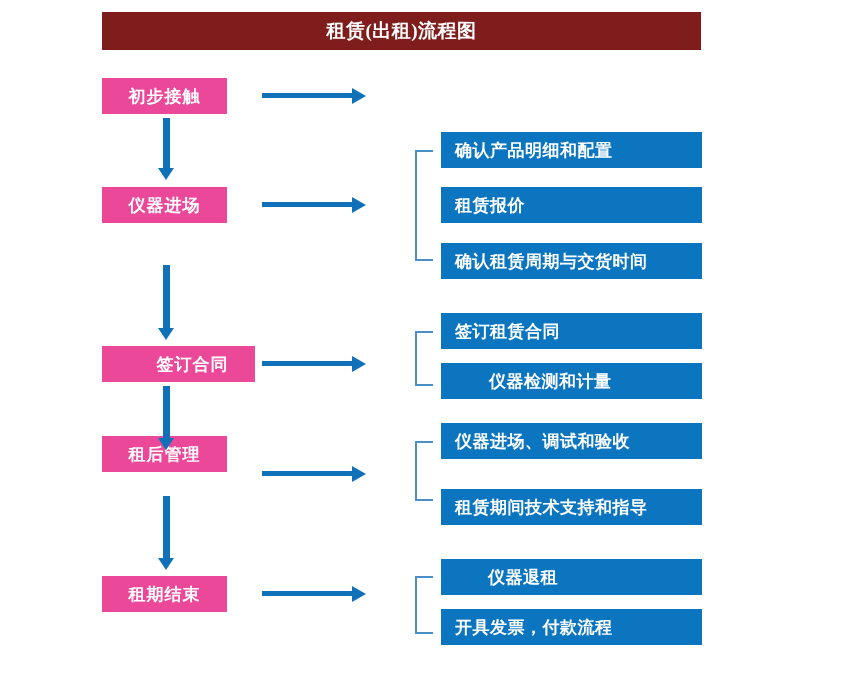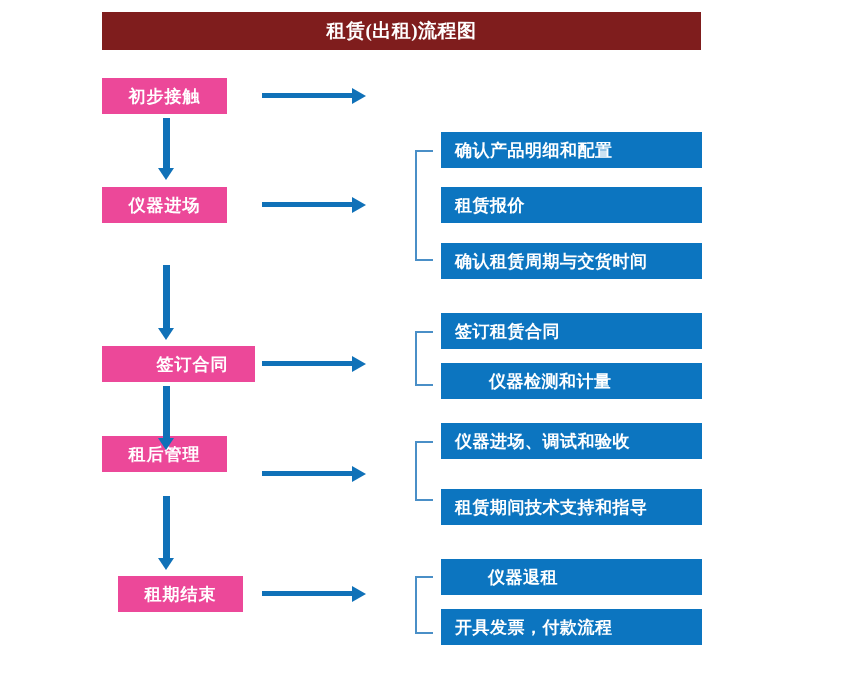--- a/index.html
+++ b/index.html
@@ -135,21 +135,21 @@
   <div class="title-bar">租赁(出租)流程图</div>
 
   <div class="stage-box" style="top:78px;">初步接触</div>
 
   <div class="stage-box" style="top:187px;">仪器进场</div>
 
   <div class="stage-box" style="top:346px;padding-left:28px;">签订合同</div>
 
   <div class="stage-box" style="top:436px;">租后管理</div>
 
-  <div class="stage-box" style="top:576px;margin-left:16px;">租期结束</div>
+  <div class="stage-box" style="top:576px;">租期结束</div>
 
   <div class="v-arrow" style="top:118px; height:62px;">
     <div class="shaft" style="height:50px;"></div>
     <div class="head"></div>
   </div>
 
   <div class="v-arrow" style="top:265px; height:75px;">
     <div class="shaft" style="height:63px;"></div>
     <div class="head"></div>
   </div>

